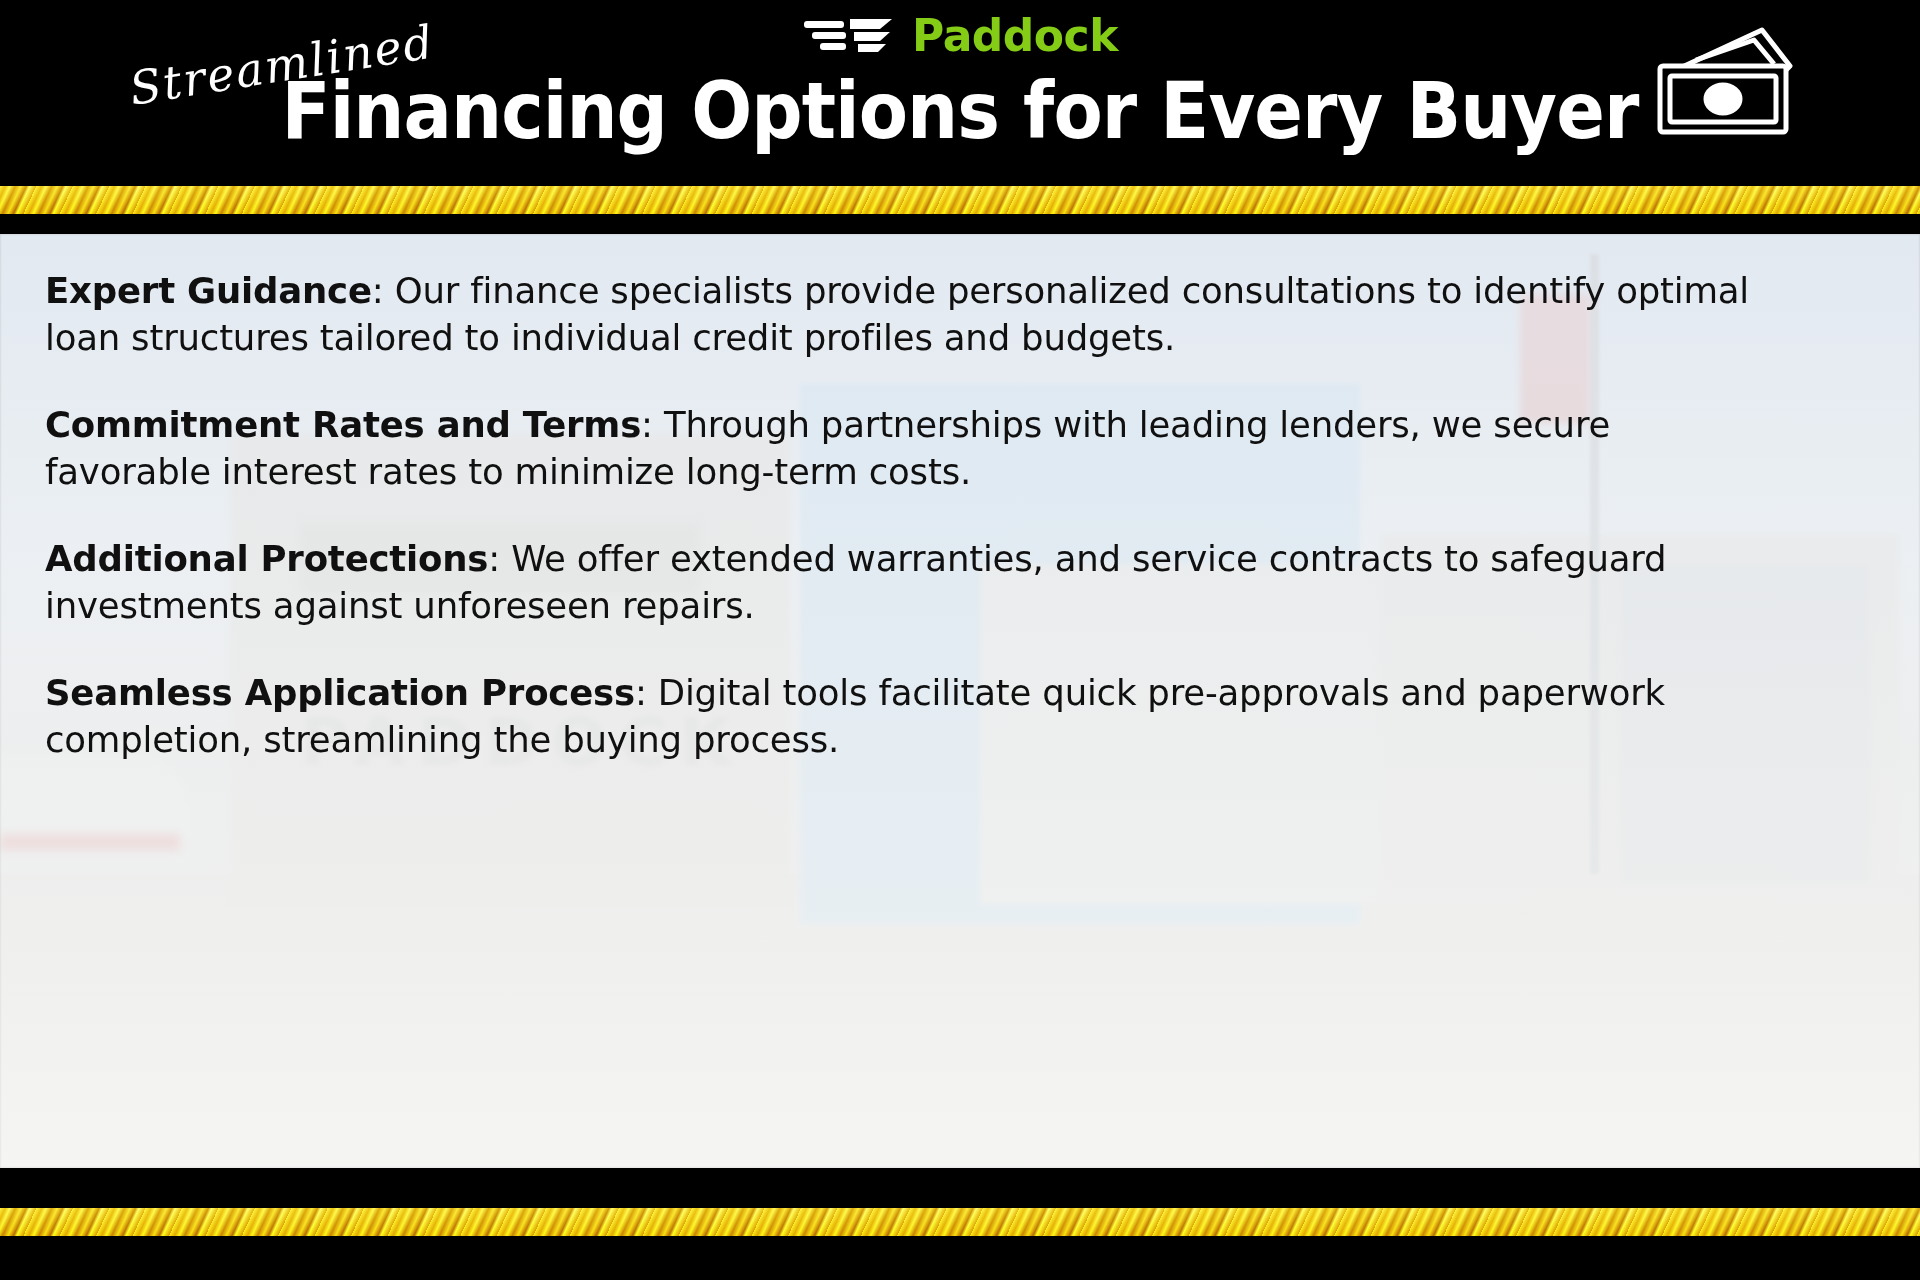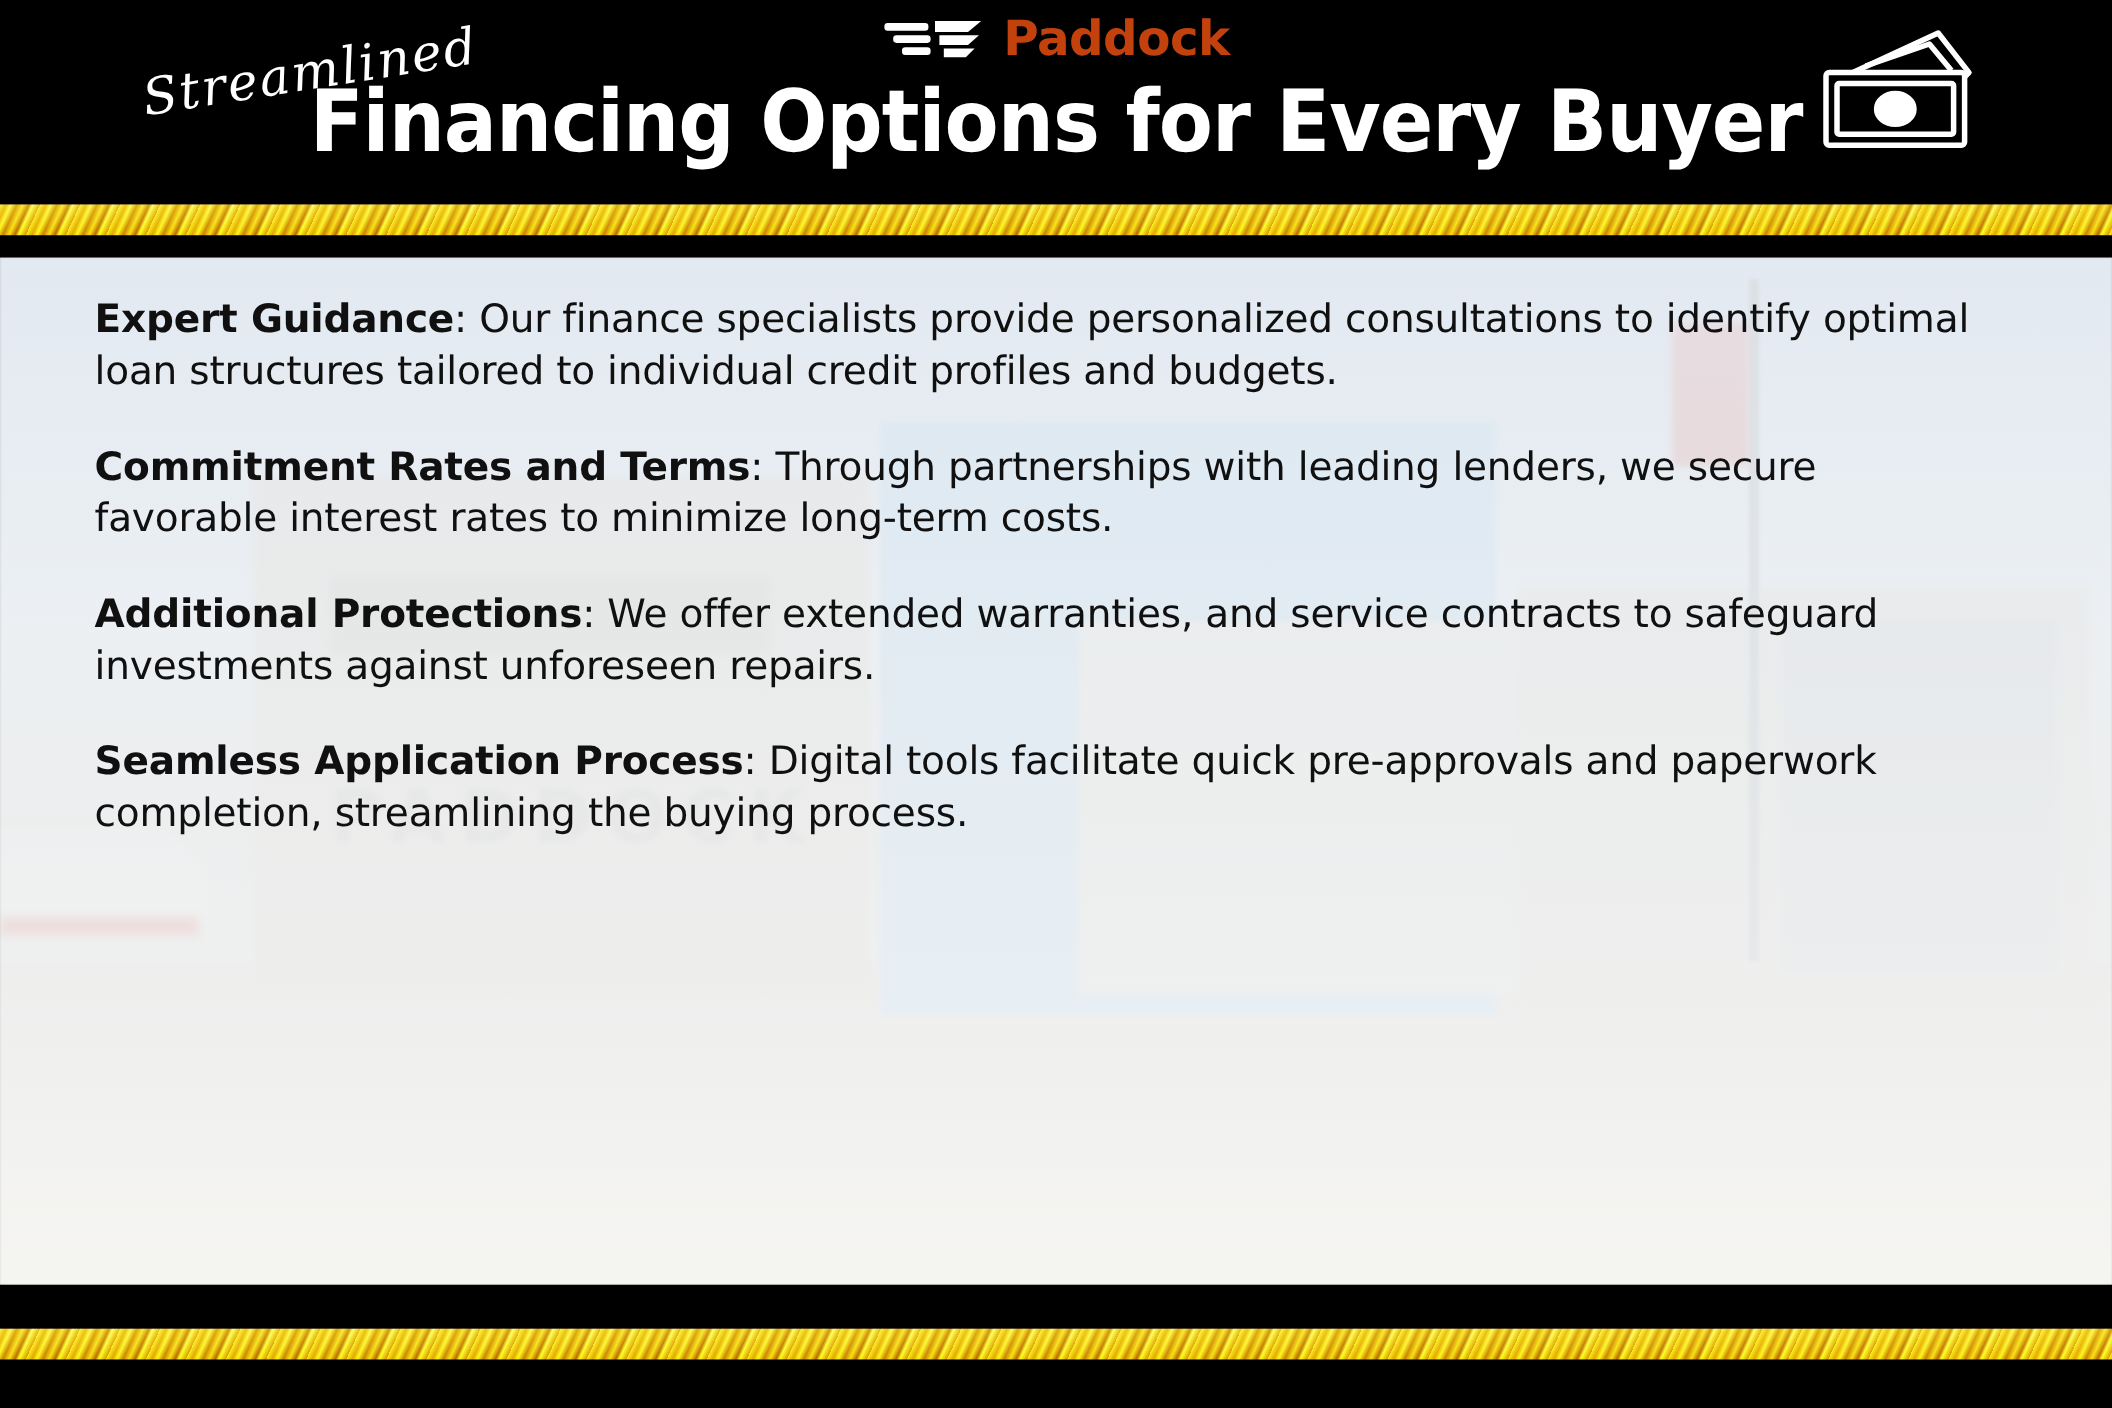--- a/index.html
+++ b/index.html
@@ -43,21 +43,21 @@
   }
   .brand-wings {
     display: inline-block;
     width: 92px;
     height: 42px;
   }
   .brand-name {
     font-family: "DejaVu Sans", sans-serif;
     font-size: 44px;
     font-weight: bold;
-    color: #c2410c;
+    color: #84cc16;
     letter-spacing: -0.5px;
     line-height: 1;
   }
   .script-word {
     position: absolute;
     left: 128px;
     top: 38px;
     font-family: "DejaVu Serif", serif;
     font-style: italic;
     font-size: 46px;
@@ -216,21 +216,21 @@
     z-index: 2;
   }
 
   
   .content {
     position: absolute;
     left: 0; top: 234px;
     width: 1920px;
     height: 934px;
     z-index: 3;
-    padding: 34px 95px 0 86px;
+    padding: 34px 95px 0 45px;
     box-sizing: border-box;
   }
   .para {
     font-family: "DejaVu Sans", sans-serif;
     font-size: 35.5px;
     line-height: 1.31;
     color: #101010;
     margin: 0 0 41px 0;
     letter-spacing: -0.2px;
     max-width: 1740px;

